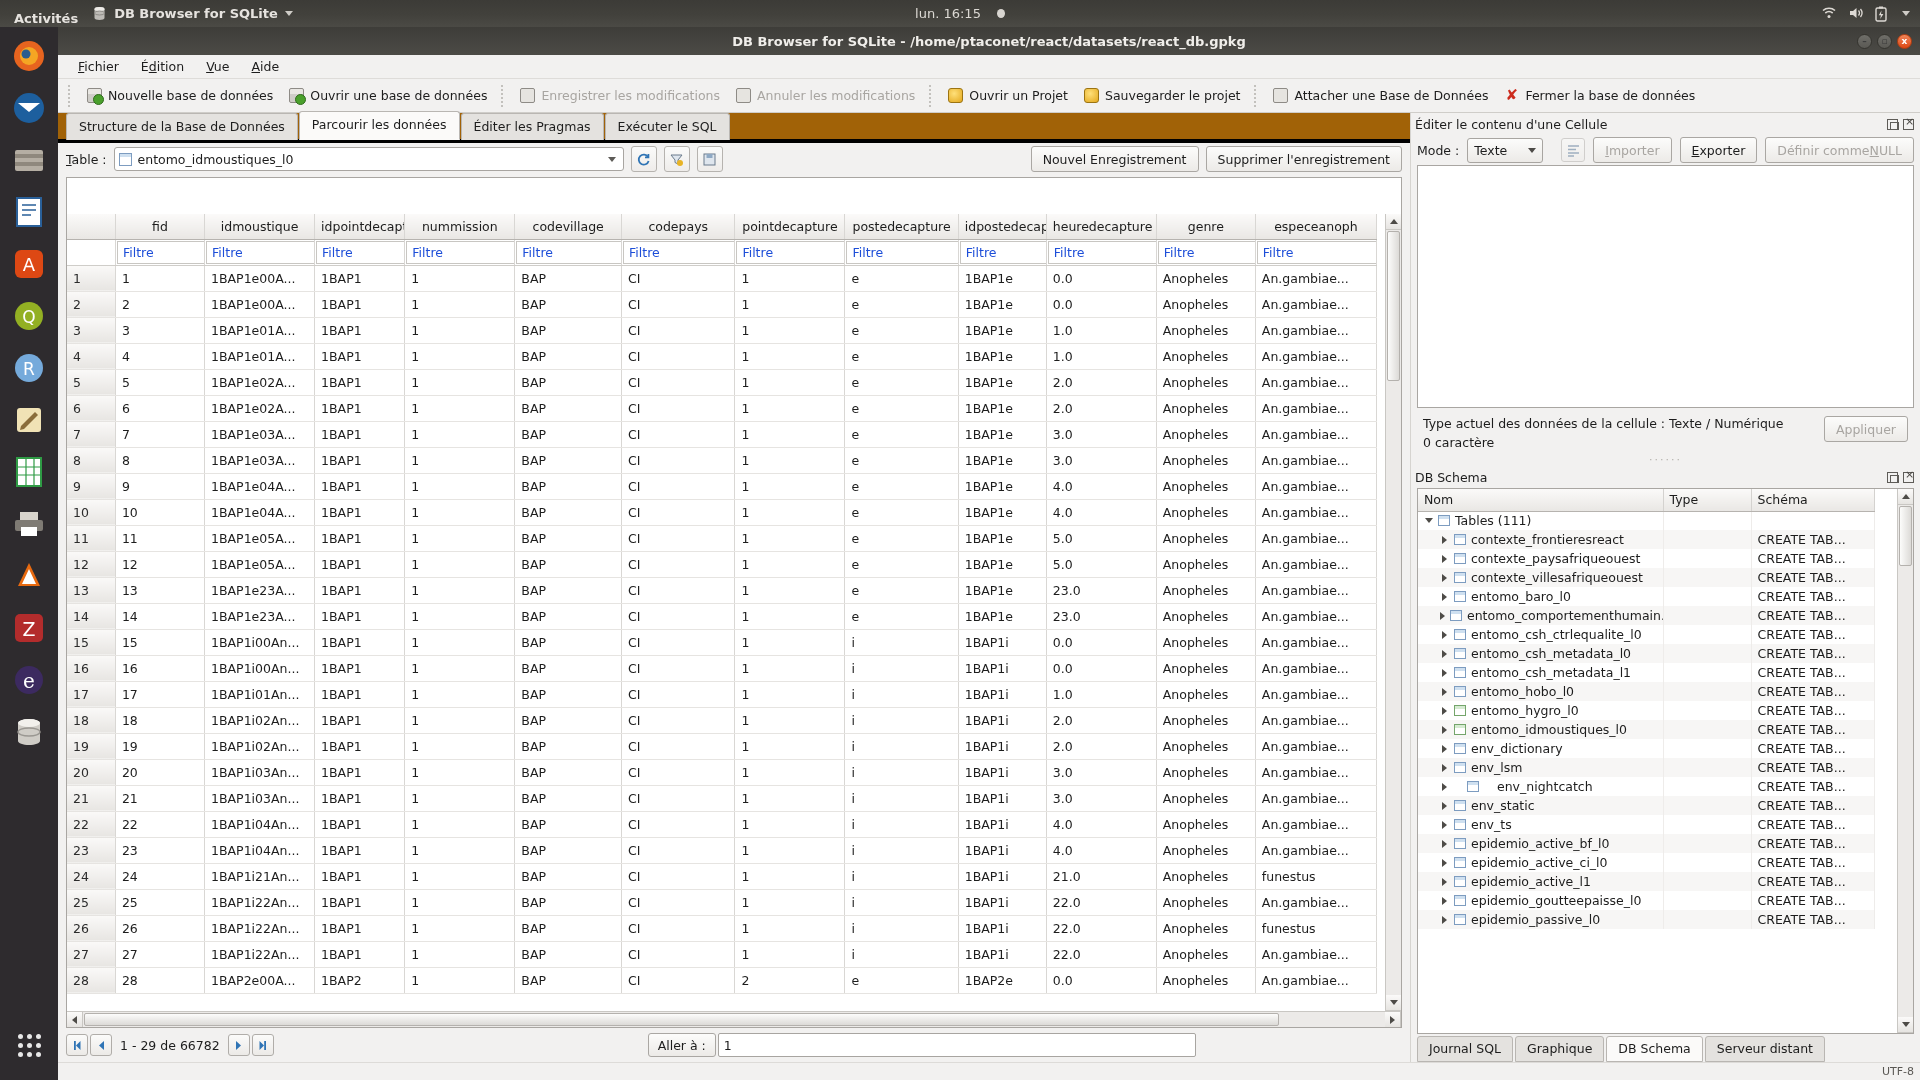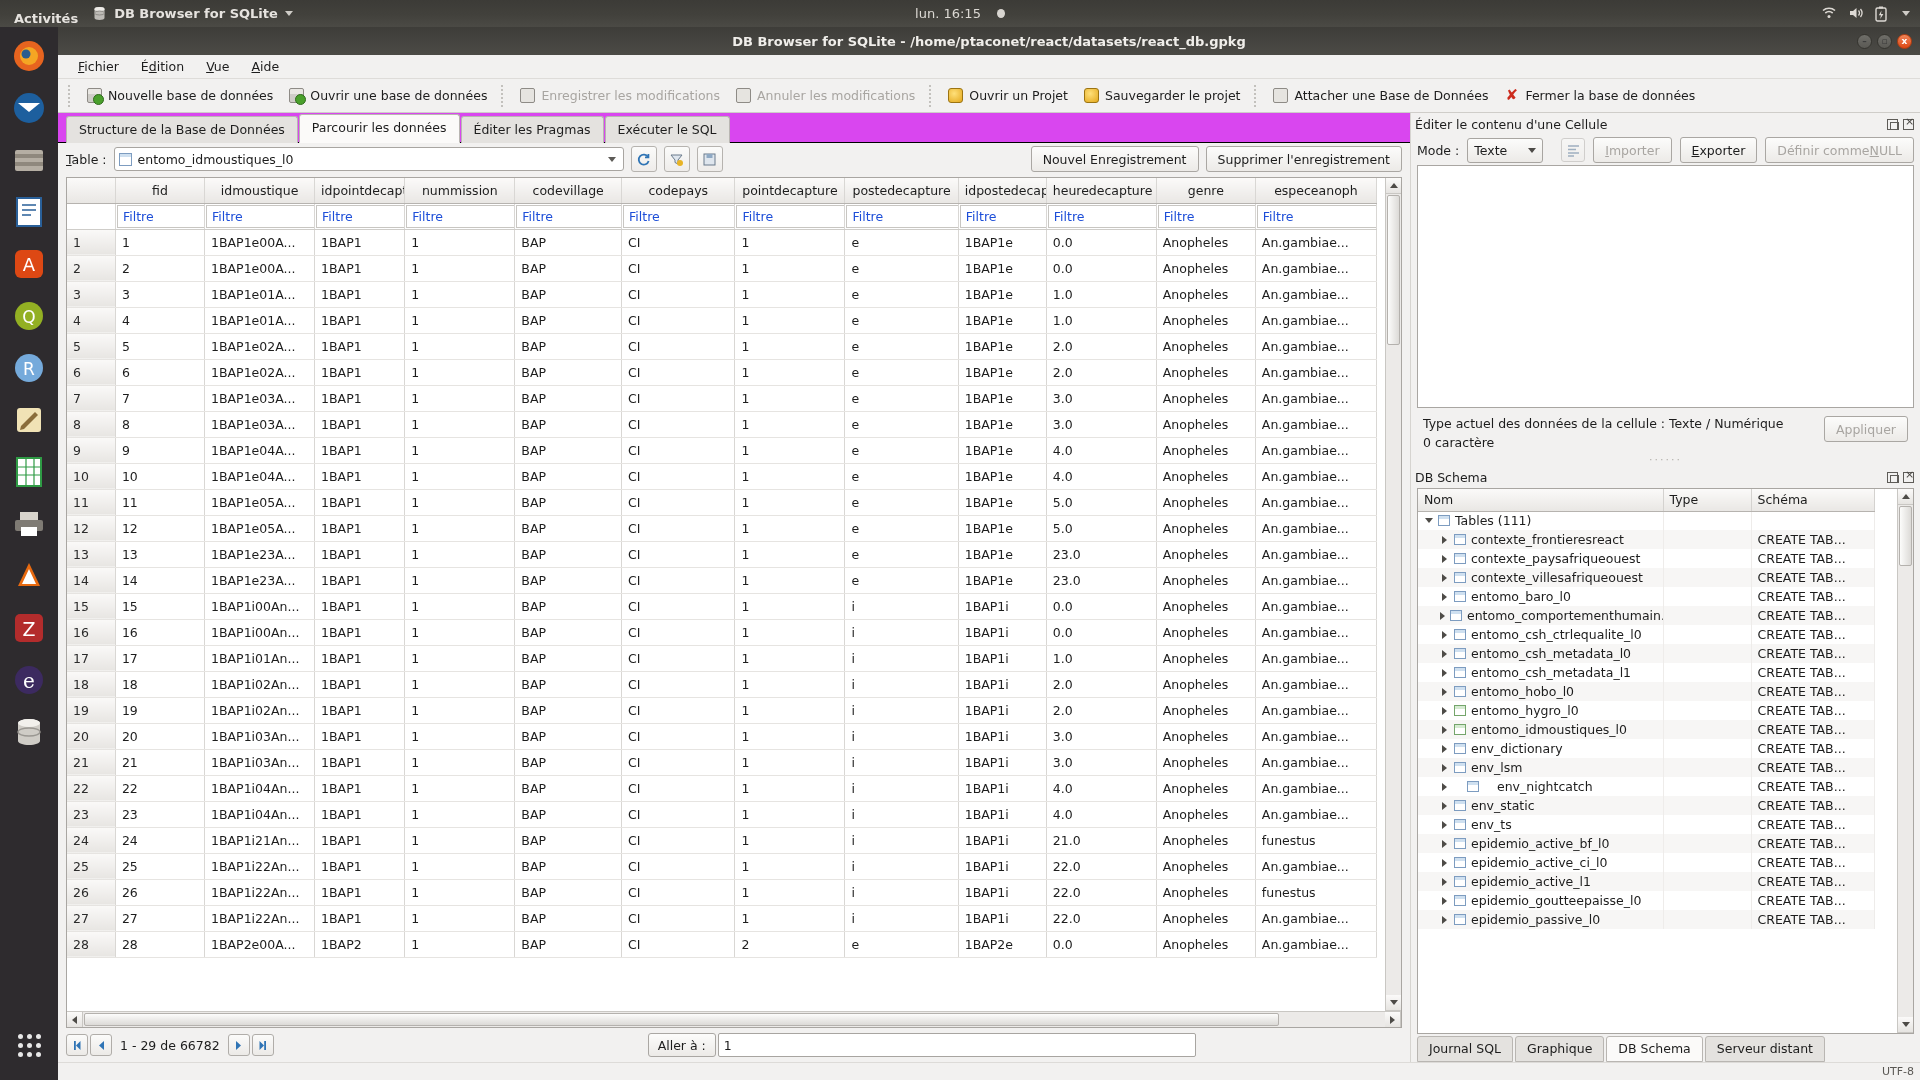--- a/index.html
+++ b/index.html
@@ -75,21 +75,21 @@
   .ic-x{ color:#cc2b1d; font-weight:bold; font-size:15px; line-height:14px; text-align:center;}
   .ic-sq{ background:#e6e4e0;border:1px solid #8e8b86;border-radius:2px;}
 
   
   #body{ flex:1; display:flex; min-height:0; }
   #left{ width:1352px; display:flex; flex-direction:column; min-width:0; background:#f2f1f0;}
   #right{ flex:1; display:flex; flex-direction:column; background:#f2f1f0; border-left:1px solid #d6d4d0;}
 
   
   #tabs{ display:flex; align-items:flex-end; height:30px; padding:4px 0 0 8px; gap:1px;
-         border-bottom:1px solid #000000; background:#d946ef;}
+         border-bottom:4px solid #000000; background:#a16207;}
   .tab{ padding:5px 12px 6px 12px; font-size:12.5px; background:#e4e2df;
         border:1px solid #b9b6b2; border-bottom:none; border-radius:3px 3px 0 0; position:relative; top:1px;}
   .tab.active{ background:#fbfaf9; font-weight:normal; padding-bottom:7px; top:1px; border-bottom:1px solid #fbfaf9;}
 
   
   #tablerow{ height:32px; display:flex; align-items:center; gap:7px; padding:4px 8px; }
   #tablerow .lbl{ font-size:12.5px; }
   .combo{ flex:0 0 auto; width:510px; height:24px; background:#fff; border:1px solid #a8a5a1; border-radius:3px;
           display:flex; align-items:center; padding:0 4px; gap:6px; font-size:12.5px; position:relative;}
   .combo .arrow{ position:absolute; right:7px; width:0;height:0;
@@ -99,21 +99,21 @@
   .tbtn{ width:26px;height:26px;border:1px solid #b6b3af;border-radius:3px;background:linear-gradient(to bottom,#fbfbfa,#eeecea);
          display:flex;align-items:center;justify-content:center;}
   .spacer{ flex:1; }
   .btn{ height:26px; padding:0 11px; font-size:12.5px; border:1px solid #aaa7a3; border-radius:3px;
         background:linear-gradient(to bottom,#fcfcfb,#eceae7); display:flex;align-items:center;}
   .btn.disabled{ color:#a8a5a1; }
 
   
   #gridwrap{ flex:1; margin:2px 8px 0 8px; border:1px solid #a9a6a2; background:#fff;
              display:flex; flex-direction:column; min-height:0; overflow:hidden; position:relative;}
-  #gridscroll{ flex:1; display:flex; min-height:0; }
+  #gridscroll{ flex:1; display:flex; min-height:0;margin-top:36px; }
   table.grid{ border-collapse:collapse; table-layout:fixed; width:1310px; font-size:12.5px;}
   table.grid th, table.grid td{
      border-right:1px solid #d9d7d4; border-bottom:1px solid #e6e4e1;
      padding:0 6px; height:26px; overflow:hidden; white-space:nowrap; text-overflow:clip;
   }
   table.grid thead th{
      background:linear-gradient(to bottom,#fbfaf9,#e9e7e4); border-bottom:1px solid #b6b3af;
      text-align:center; font-weight:normal; height:25px;
   }
   table.grid thead tr.filters th{

